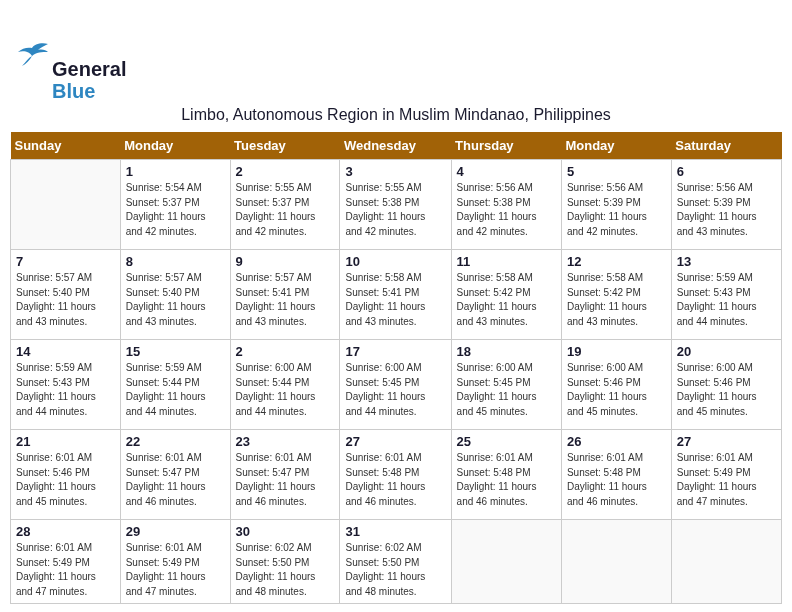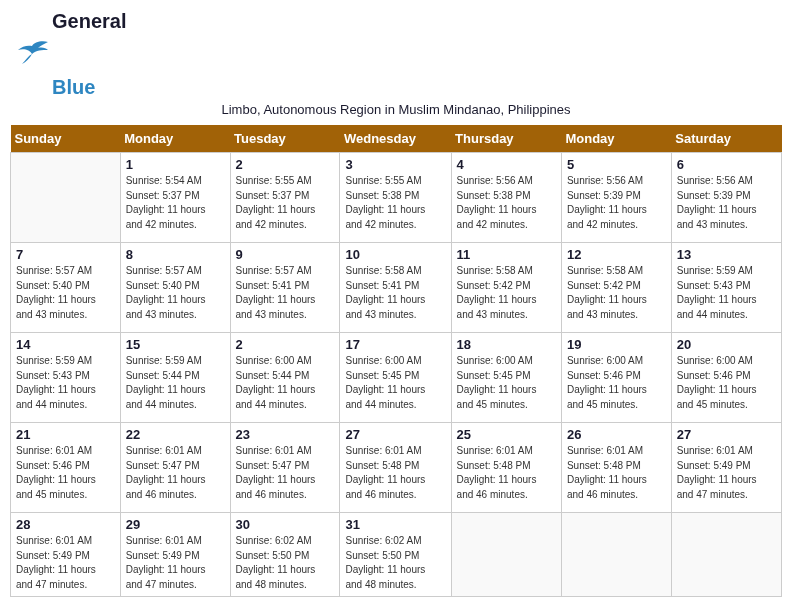--- a/index.html
+++ b/index.html
@@ -28,21 +28,21 @@
       gap: 2px;
     }
     .month-title {
       font-size: 36px;
       font-weight: bold;
       color: #1a1a2e;
       text-align: right;
     }
     .location-title {
       text-align: center;
-      font-size: 13px;
+      font-size: 16px;
       color: #1a1a2e;
       margin-bottom: 8px;
     }
     .calendar {
       width: 100%;
       border-collapse: collapse;
       font-size: 11px;
     }
     .calendar th {
       background: #a16207;
@@ -85,22 +85,22 @@
 <body>
 
 <div class="header">
   <div class="logo">
     <div class="logo-row">
       <svg class="bird-svg" width="36" height="32" viewBox="0 0 36 32">
         <path d="M18 8 C20 4, 28 2, 34 4 C30 6, 26 8, 24 10 C28 9, 32 10, 34 12 C28 12, 22 12, 18 16 C16 12, 10 10, 4 12 C8 8, 14 7, 18 8Z" fill="#2e86c1"></path>
         <path d="M18 16 C16 20, 12 24, 8 26 C12 22, 14 18, 18 16Z" fill="#2e86c1"></path>
       </svg>
       <div>
-        <div style="font-size:20px;font-weight:bold;color:#1a1a2e;line-height:1.1;">General</div>
-        <div style="font-size:20px;font-weight:bold;color:#2e86c1;line-height:1.1;margin-top:44px;">Blue</div>
+        <div style="font-size:20px;font-weight:bold;color:#1a1a2e;line-height:1.1;margin-top:48px;">General</div>
+        <div style="font-size:20px;font-weight:bold;color:#2e86c1;line-height:1.1;">Blue</div>
       </div>
     </div>
   </div>
 </div>
 
 <div class="location-title">Limbo, Autonomous Region in Muslim Mindanao, Philippines</div>
 
 <table class="calendar">
   <thead>
     <tr id="header-row">

